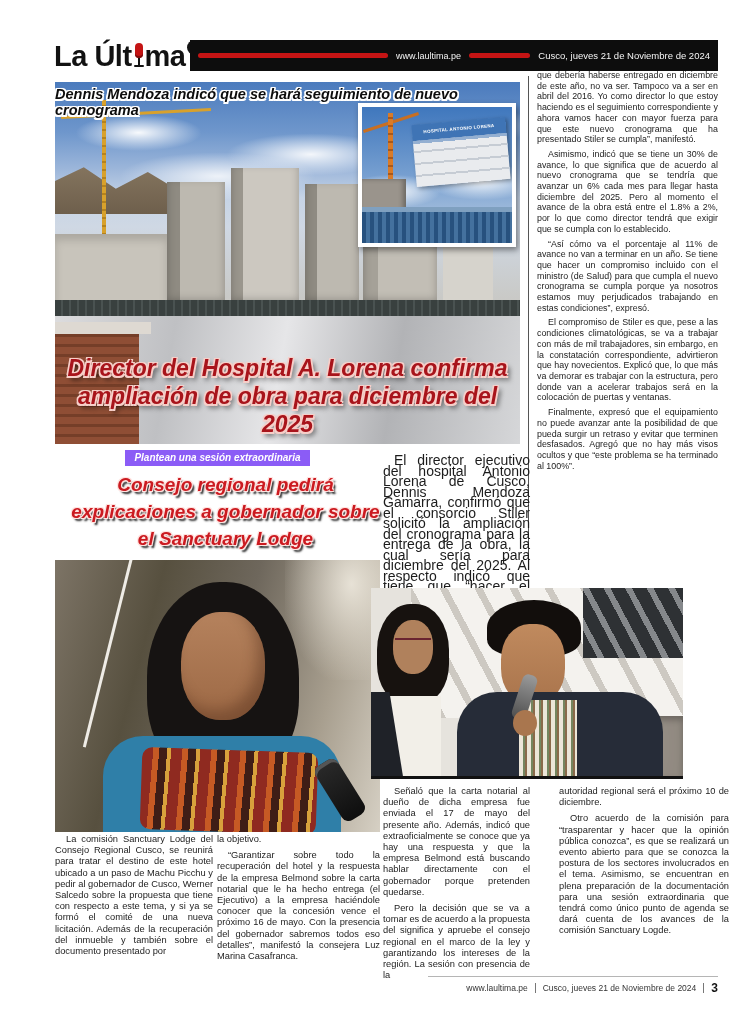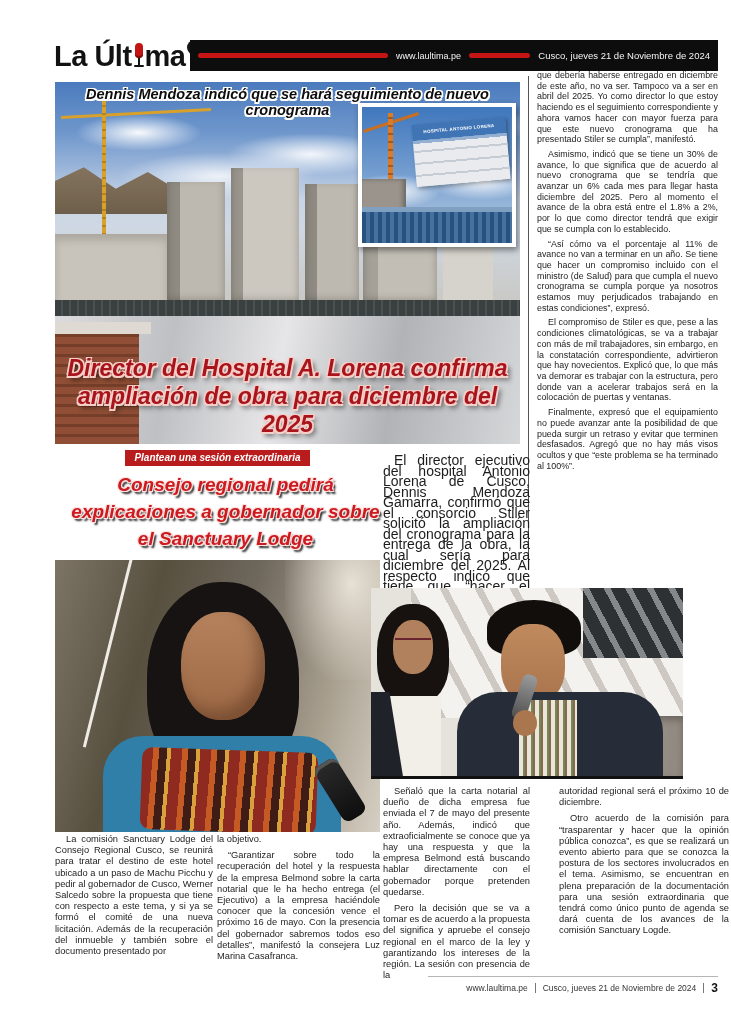--- a/index.html
+++ b/index.html
@@ -46,21 +46,21 @@
   .b5{left:388px;top:124px;width:50px;height:98px;background:#d6d3cc;}
   .blow{left:0;top:152px;width:112px;height:70px;background:#c8c4bb;box-shadow:inset 0 6px 8px rgba(0,0,0,.15);}
   .fence{left:0;top:218px;width:465px;height:16px;
          background:repeating-linear-gradient(90deg,#39403f 0 6px,#4a5251 6px 8px);}
   .tarp{left:0;top:234px;width:465px;height:128px;
         background:linear-gradient(100deg,#dcdcde 0%,#bfc0c3 25%,#e6e6e8 48%,#b2b3b6 72%,#d6d7d9 100%);}
   .roofs{left:0;top:252px;width:84px;height:110px;
          background:repeating-linear-gradient(0deg,#8f4e35 0 7px,#753e28 7px 10px);}
   .roofwall{left:0;top:240px;width:96px;height:12px;background:#ded9d2;}
 
-  .kicker1{left:0;top:4px;width:100%;text-align:center;font-weight:bold;font-style:italic;
+  .kicker1{left:0;top:4px;width:100%;font-weight:bold;font-style:italic;
       font-size:14.5px;color:#0d0d0d;letter-spacing:0;
       text-shadow:-1.5px -1.5px 0 #fff,1.5px -1.5px 0 #fff,-1.5px 1.5px 0 #fff,1.5px 1.5px 0 #fff,
                   0 -1.5px 0 #fff,0 1.5px 0 #fff,-1.5px 0 0 #fff,1.5px 0 0 #fff;}
   .headline1{left:0;bottom:6px;width:100%;margin:0;text-align:center;font-weight:bold;font-style:italic;
       font-size:23px;line-height:1.22;color:#a8141b;
       text-shadow:-1.5px -1.5px 0 #f7cfc9,1.5px -1.5px 0 #f7cfc9,-1.5px 1.5px 0 #f7cfc9,1.5px 1.5px 0 #f7cfc9,
                   3px 4px 5px rgba(0,0,0,.65);}
 
   
   .inset{left:303px;top:21px;width:158px;height:144px;background:#fff;box-sizing:border-box;
@@ -87,21 +87,21 @@
 
   
   .vrule{left:528px;top:76px;width:1px;height:486px;background:#555;}
   .col{text-align:justify;}
   .col p{margin:0 0 4px 0;text-indent:11px;}
   .col p.cont{text-indent:0;}
   .rightcol{left:537px;top:70px;width:181px;font-size:8.9px;line-height:10.7px;}
 
   
   .kicker2wrap{left:55px;top:447px;width:325px;text-align:center;}
-  .kicker2{display:inline-block;background:#b91c1c;color:#fff;font-style:italic;font-weight:bold;
+  .kicker2{display:inline-block;background:#8b5cf6;color:#fff;font-style:italic;font-weight:bold;
       font-size:10px;padding:2px 9px 3px;}
   .headline2{left:55px;top:464px;width:325px;margin:8px;text-align:center;font-weight:bold;font-style:italic;
       font-size:19px;line-height:1.42;color:#cb1a20;
       text-shadow:-1px -1px 0 #ffe3e0,1px -1px 0 #ffe3e0,-1px 1px 0 #ffe3e0,1px 1px 0 #ffe3e0,
                   2.5px 2.5px 2px rgba(10,10,10,.9);}
 
   
   .photo-woman{left:55px;top:560px;width:325px;height:272px;overflow:hidden;
       background:linear-gradient(105deg,#7d7466 0%,#57503f 28%,#6e675c 52%,#a89f8f 78%,#d6d0c4 100%);}
   .pw-light{left:230px;top:0;width:95px;height:120px;
@@ -210,21 +210,21 @@
       </div>
       <div class="abs inset-wall"></div>
       <div class="abs inset-fence"></div>
     </div>
 
     <h1 class="abs headline1">Director del Hospital A. Lorena confirma ampliación de obra para diciembre del 2025</h1>
   </div>
 
   <div class="abs vrule"></div>
   <div class="abs col rightcol">
-    <p class="cont">que debería haberse entregado en diciembre de este año, no va ser. Tampoco va a ser en abril del 2025. Yo como director lo que estoy haciendo es el seguimiento correspondiente y ahora vamos hacer con mayor fuerza para que este nuevo cronograma que ha presentado Stiler se cumpla”, manifestó.</p>
+    <p class="cont">que debería haberse entregado en diciembre de este año, no va ser. Tampoco va a ser en abril del 2016. Yo como director lo que estoy haciendo es el seguimiento correspondiente y ahora vamos hacer con mayor fuerza para que este nuevo cronograma que ha presentado Stiler se cumpla”, manifestó.</p>
     <p>Asimismo, indicó que se tiene un 30% de avance, lo que significa que de acuerdo al nuevo cronograma que se tendría que avanzar un 6% cada mes para llegar hasta diciembre del 2025. Pero al momento el avance de la obra está entre el 1.8% a 2%, por lo que como director tendrá que exigir que se cumpla con lo establecido.</p>
     <p>“Así cómo va el porcentaje al 11% de avance no van a terminar en un año. Se tiene que hacer un compromiso incluido con el ministro (de Salud) para que cumpla el nuevo cronograma se cumpla porque ya nosotros estamos muy perjudicados trabajando en estas condiciones”, expresó.</p>
     <p>El compromiso de Stiler es que, pese a las condiciones climatológicas, se va a trabajar con más de mil trabajadores, sin embargo, en la constatación correspondiente, advirtieron que hay novecientos. Explicó que, lo que más va demorar es trabajar con la estructura, pero donde van a acelerar trabajos será en la colocación de puertas y ventanas.</p>
     <p>Finalmente, expresó que el equipamiento no puede avanzar ante la posibilidad de que pueda surgir un retraso y evitar que terminen desfasados. Agregó que no hay más visos ocultos y que “este problema se ha terminado al 100%”.</p>
   </div>
 
   <div class="abs kicker2wrap">
     <span class="kicker2">Plantean una sesión extraordinaria</span>
   </div>
   <h2 class="abs headline2">Consejo regional pedirá explicaciones a gobernador sobre el Sanctuary Lodge</h2>
@@ -262,21 +262,21 @@
   </div>
 
   <div class="abs bcol bc1">
     <p>La comisión Sanctuary Lodge del Consejo Regional Cusco, se reunirá para tratar el destino de este hotel ubicado a un paso de Machu Picchu y pedir al gobernador de Cusco, Werner Salcedo sobre la propuesta que tiene con respecto a este tema, y si ya se formó el comité de una nueva licitación.  Además de la recuperación del inmueble y también sobre el documento presentado por</p>
   </div>
   <div class="abs bcol bc2">
     <p class="cont">la objetivo.</p>
     <p>“Garantizar sobre todo la recuperación del hotel y la respuesta de la empresa Belmond sobre la carta notarial que le ha hecho entrega (el Ejecutivo) a la empresa haciéndole conocer que la concesión vence el próximo 16 de mayo. Con la presencia del gobernador sabremos todos eso detalles”, manifestó la consejera Luz Marina Casafranca.</p>
   </div>
   <div class="abs bcol bc3">
-    <p>Señaló que la carta notarial al dueño de dicha empresa fue enviada el 7 de mayo del presente año. Además, indicó que extraoficialmente se conoce que ya hay una respuesta y que la empresa Belmond está buscando hablar directamente con el gobernador porque pretenden quedarse.</p>
+    <p>Señaló que la carta notarial al dueño de dicha empresa fue enviada el 17 de mayo del presente año. Además, indicó que extraoficialmente se conoce que ya hay una respuesta y que la empresa Belmond está buscando hablar directamente con el gobernador porque pretenden quedarse.</p>
     <p>Pero la decisión que se va a tomar es de acuerdo a la propuesta del significa y apruebe el consejo regional en el marco de la ley y garantizando los intereses de la región. La sesión con presencia de la</p>
   </div>
   <div class="abs bcol bc4">
     <p class="cont">autoridad regional será el próximo 10 de diciembre.</p>
     <p>Otro acuerdo de la comisión para “trasparentar y hacer que la opinión pública conozca”, es que se realizará un evento abierto para que se conozca la postura de los sectores involucrados en el tema. Asimismo, se encuentran en plena preparación de la documentación para una sesión extraordinaria que tendrá como único punto de agenda se dará cuenta de los avances de la comisión Sanctuary Logde.</p>
   </div>
 
   <div class="abs footrule"></div>
   <div class="abs footer">
     <span>www.laultima.pe</span>

